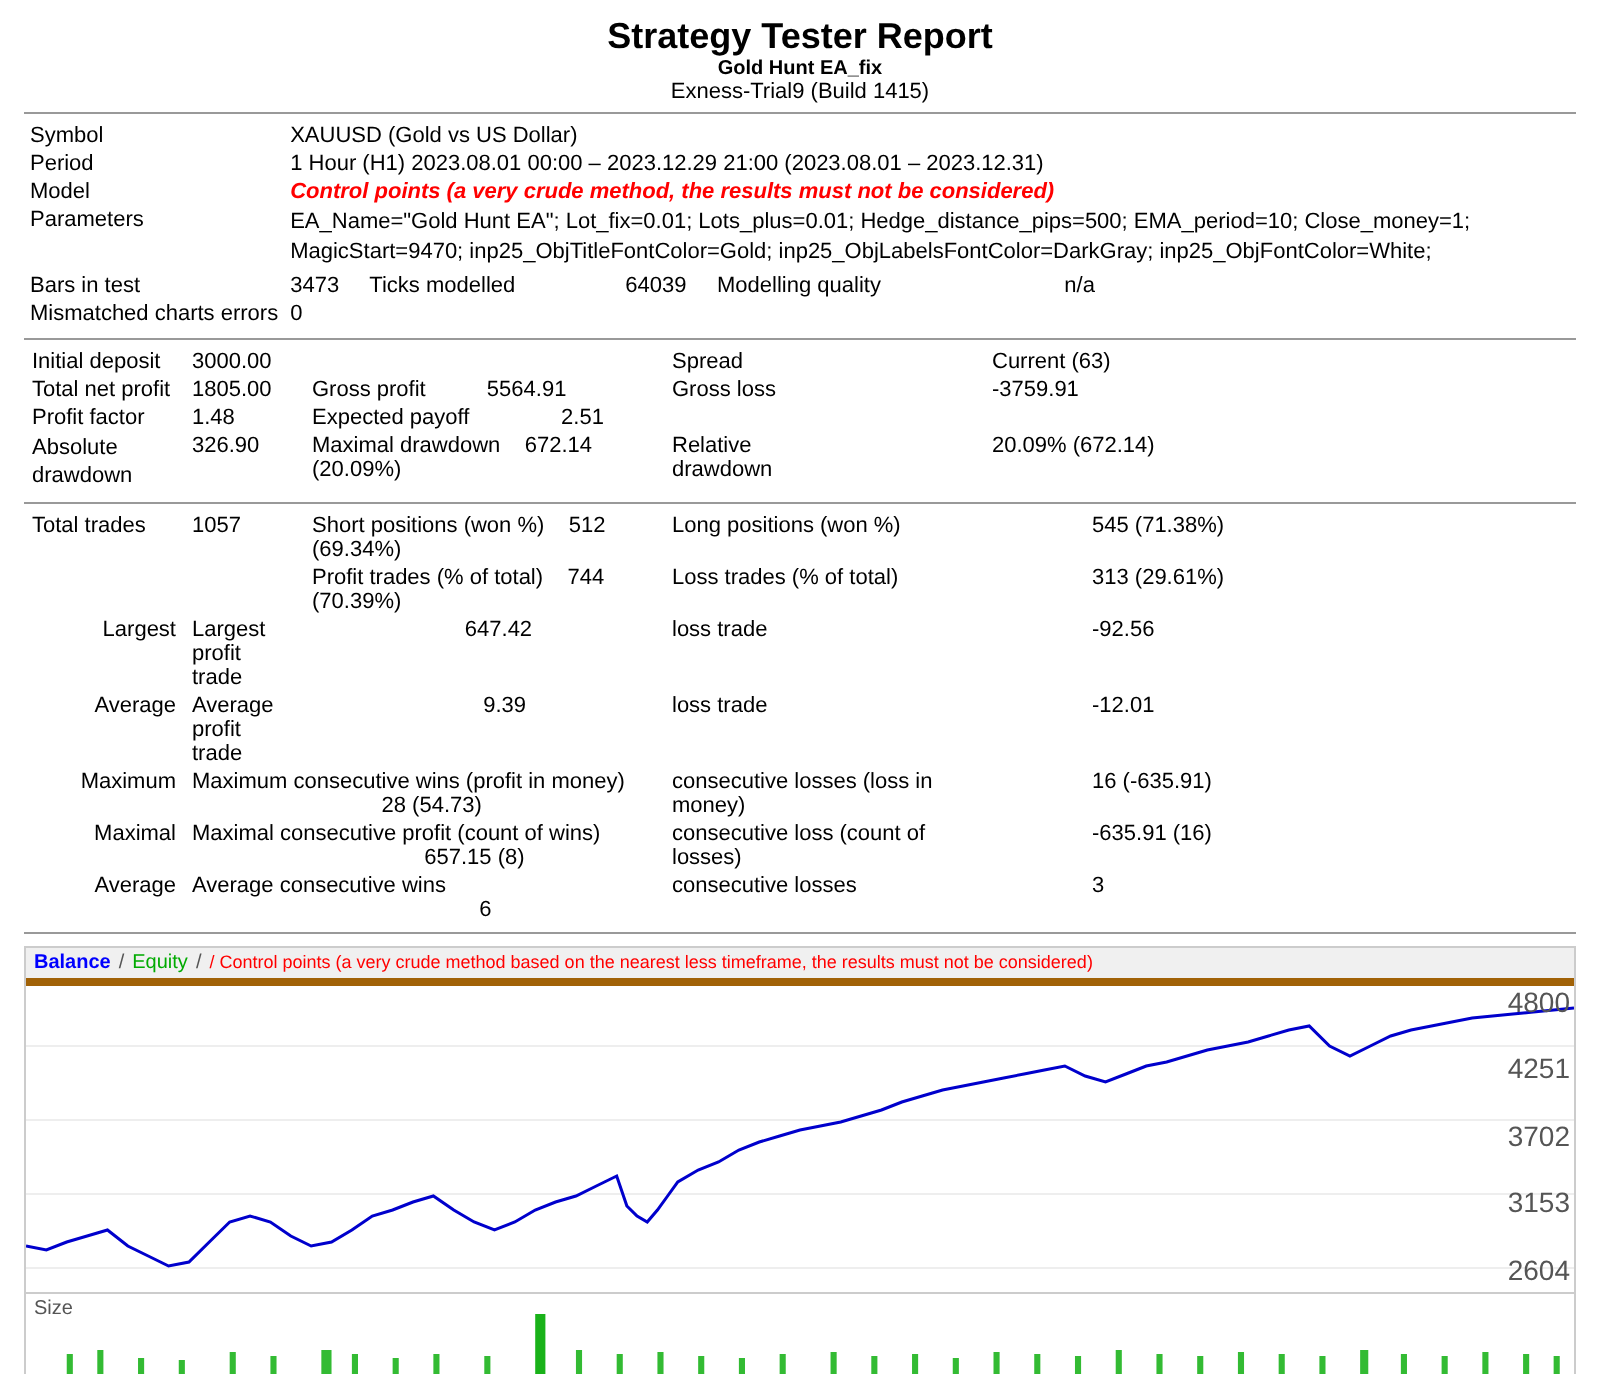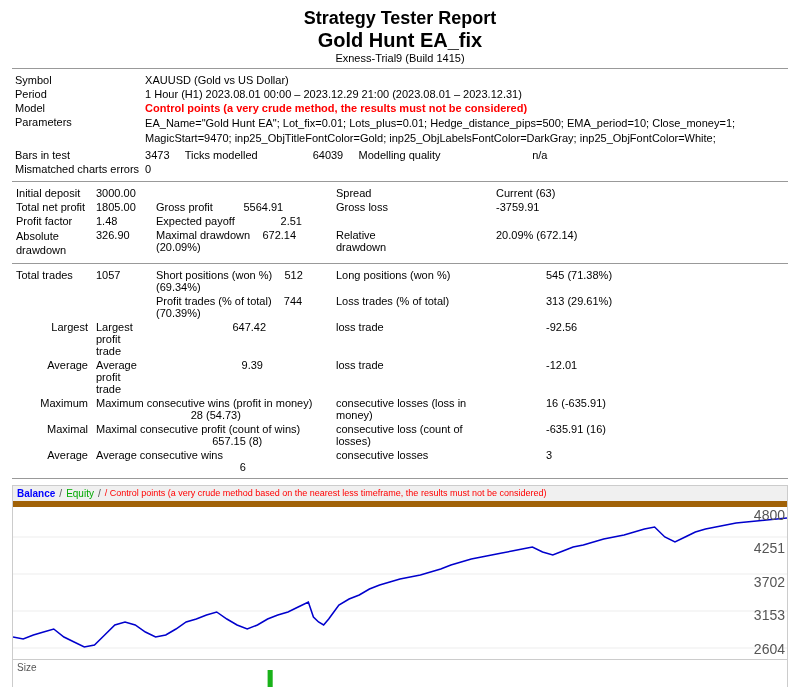--- a/index.html
+++ b/index.html
@@ -16,21 +16,21 @@
     }
     .title-section {
       text-align: center;
       margin-bottom: 0;
     }
     .title-main {
       font-size: 18px;
       font-weight: bold;
     }
     .title-sub {
-      font-size: 20px;
+      font-size: 10px;
       font-weight: bold;
     }
     .title-build {
       font-size: 11px;
     }
     .info-table {
       width: 100%;
       border-collapse: collapse;
       margin-bottom: 2px;
     }
@@ -51,29 +51,29 @@
     }
     .stats-table {
       width: 100%;
       border-collapse: collapse;
     }
     .stats-table td {
       padding: 1px 4px;
       font-size: 11px;
       vertical-align: top;
     }
-    .red-text { color: red; font-weight: bold; }
+    .red-text { color: red; font-weight: bold; font-style: italic; }
     .chart-container {
       border: 1px solid #ccc;
       margin-top: 6px;
       background: #fff;
     }
     .chart-header {
       background: #f0f0f0;
-      border-bottom: 6px solid #a16207;
+      border-bottom: 4px solid #a16207;
       padding: 2px 4px;
       font-size: 10px;
     }
     .chart-legend {
       display: flex;
       gap: 4px;
       align-items: center;
     }
     .legend-balance { color: blue; font-weight: bold; }
     .legend-equity { color: #00aa00; }

